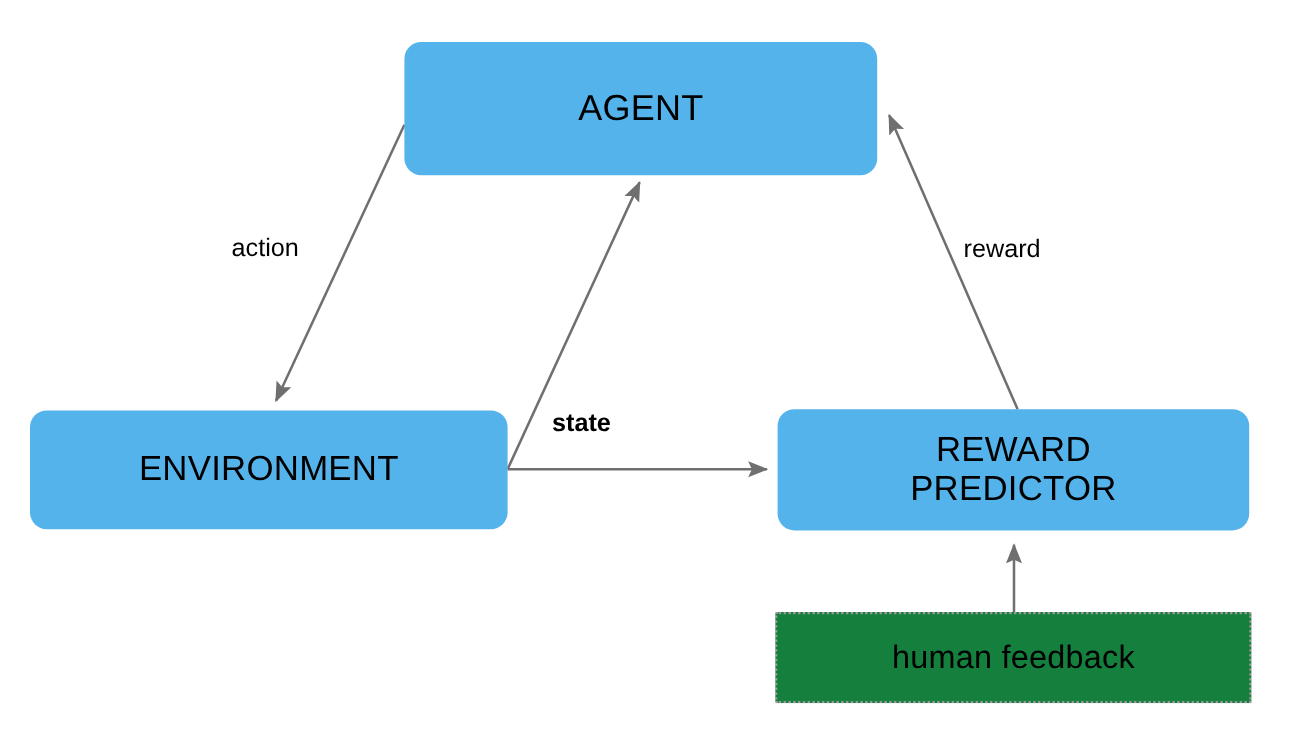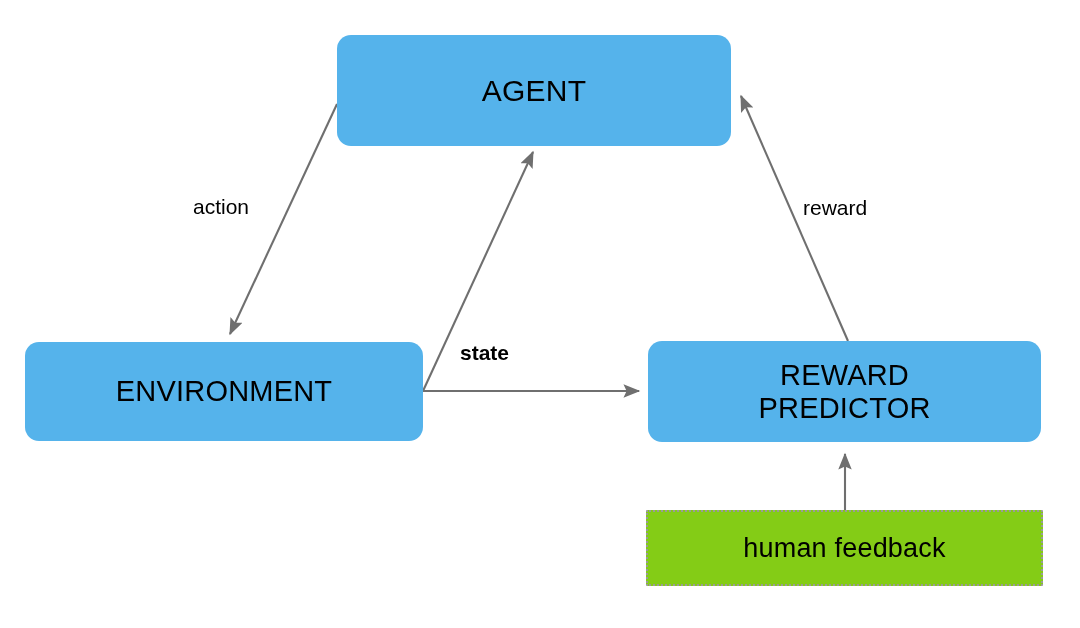--- a/index.html
+++ b/index.html
@@ -32,21 +32,21 @@
     color: #000000;
     line-height: 1.12;
     white-space: pre-line;
     letter-spacing: 0.2px;
   }
   .node-filled {
     background: #55b3eb;
     border-radius: 14px;
   }
   .node-dotted {
-    background: #84cc16;
+    background: #15803d;
     border: 2px dotted #9a9a9a;
     border-radius: 1px;
   }
   #node-agent {
     left: 337px; top: 35px;
     width: 394px; height: 111px;
     font-size: 30px;
   }
   #node-environment {
     left: 25px; top: 342px;

